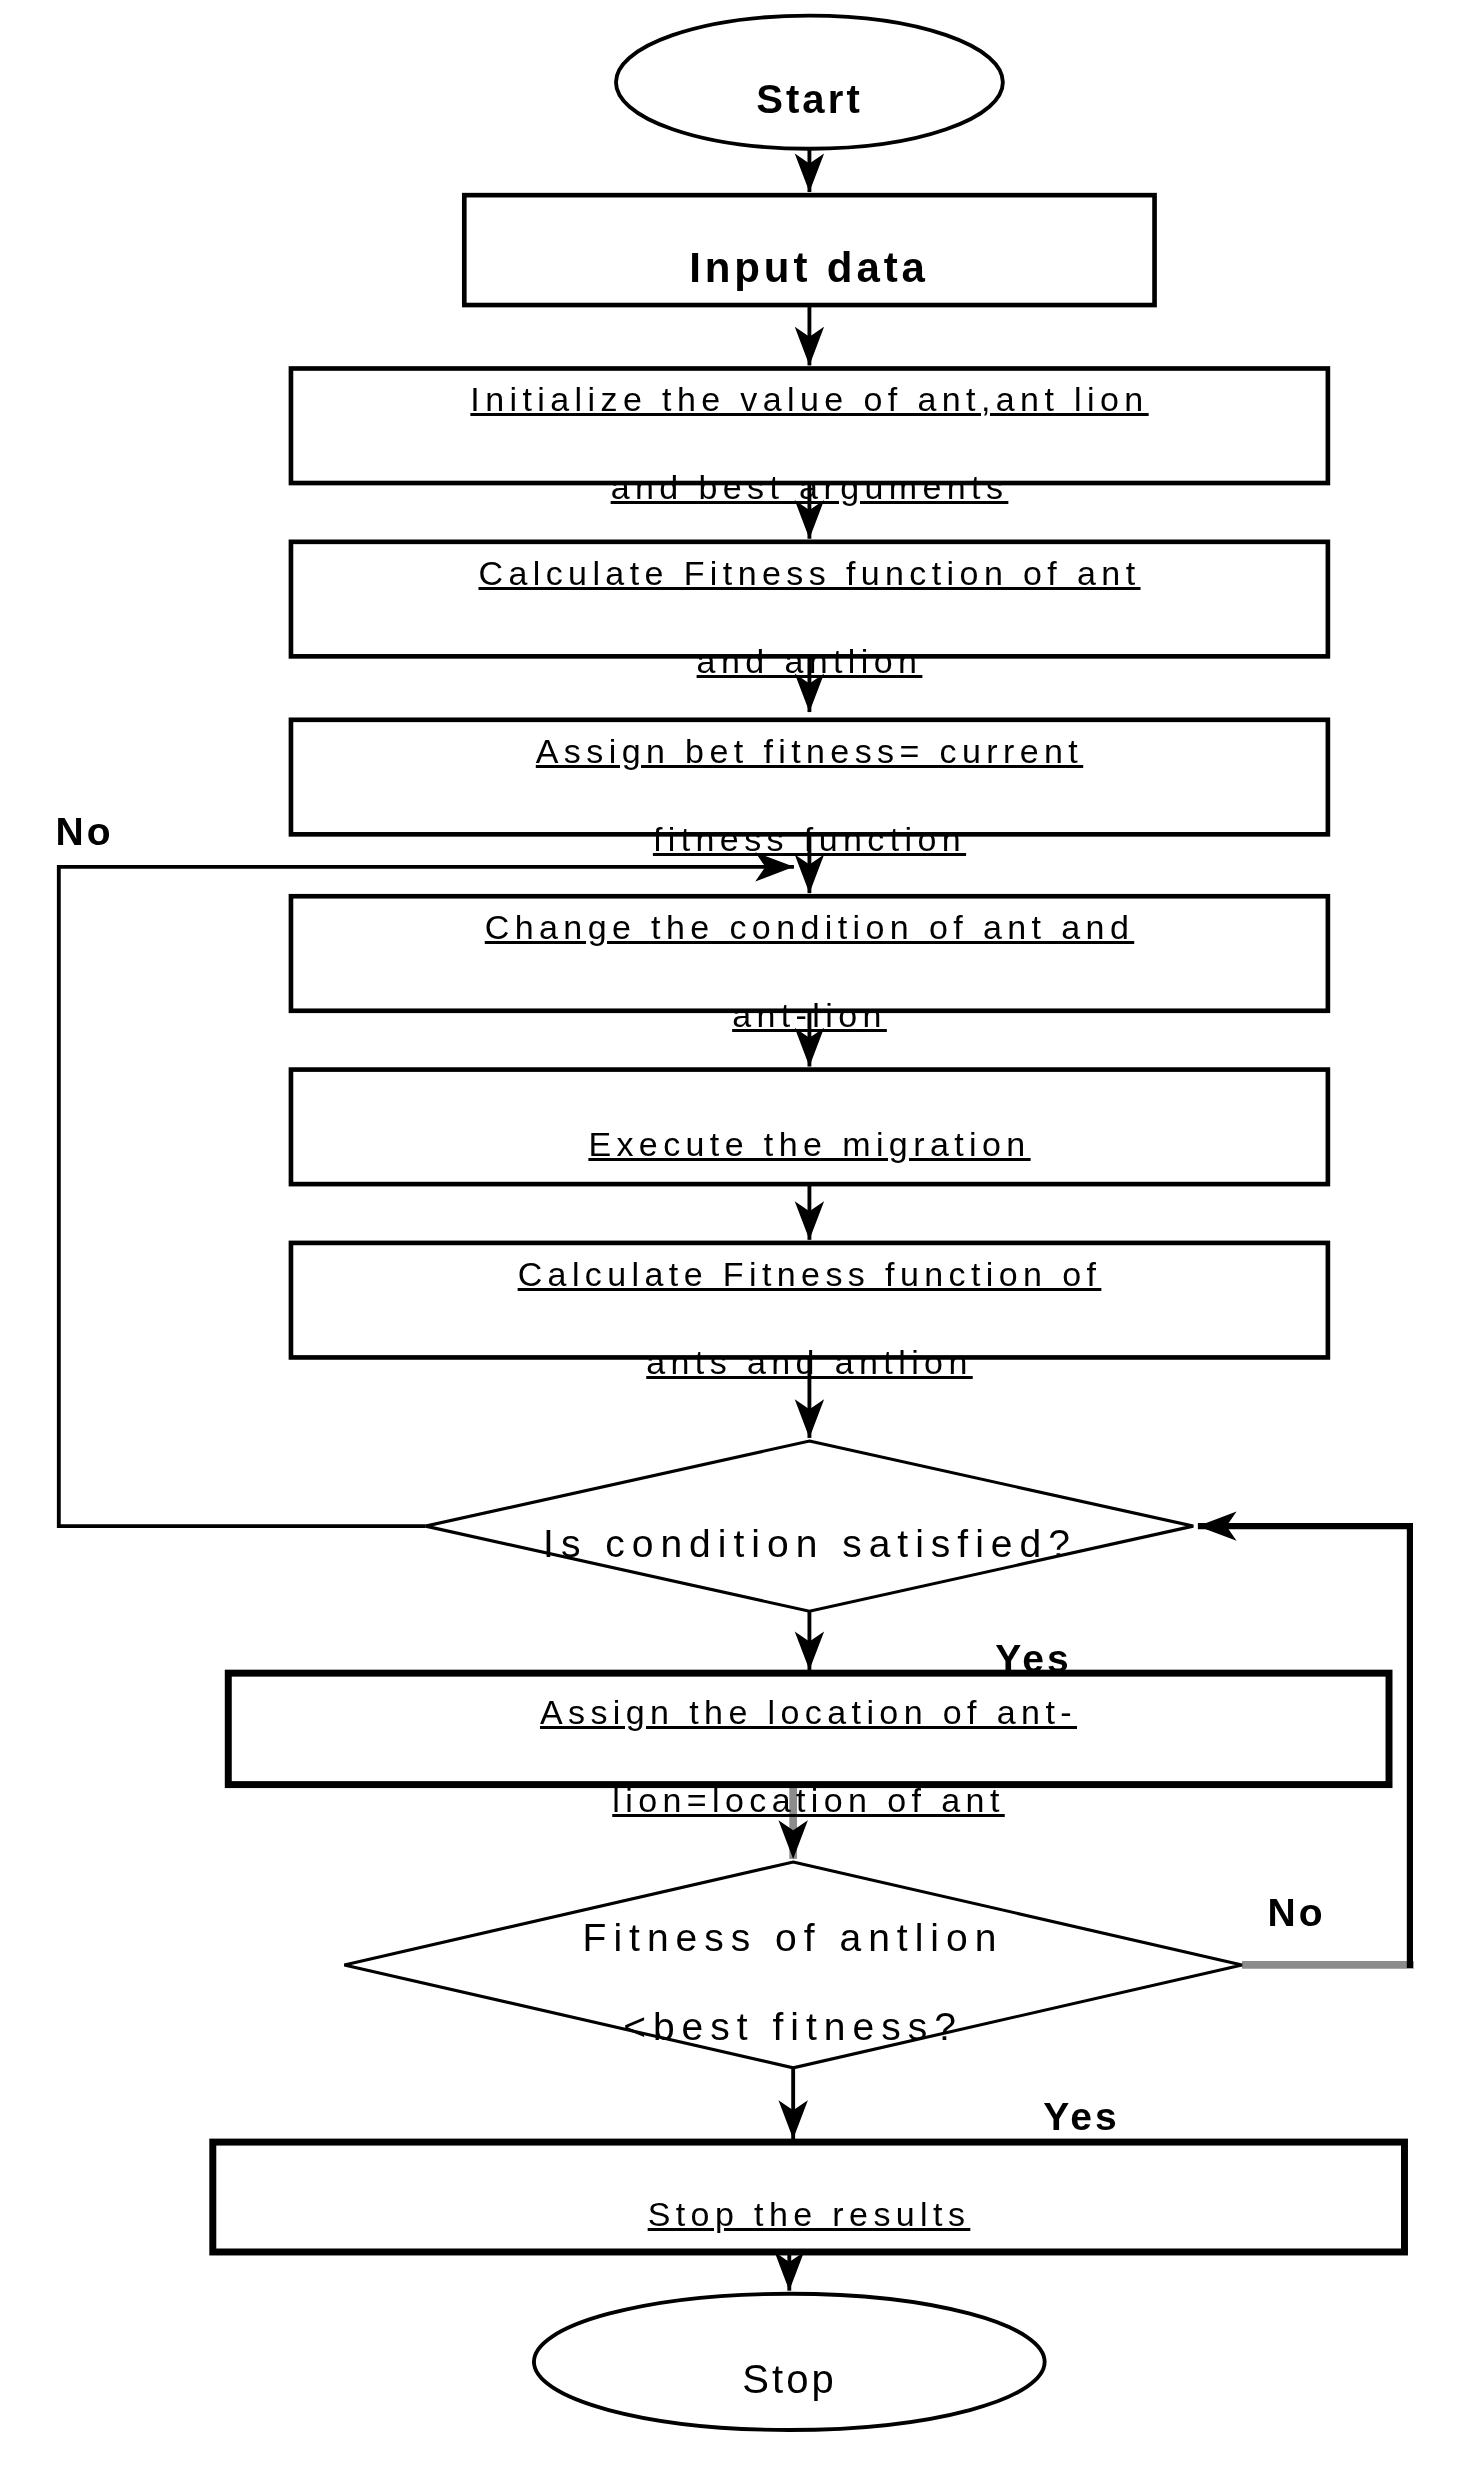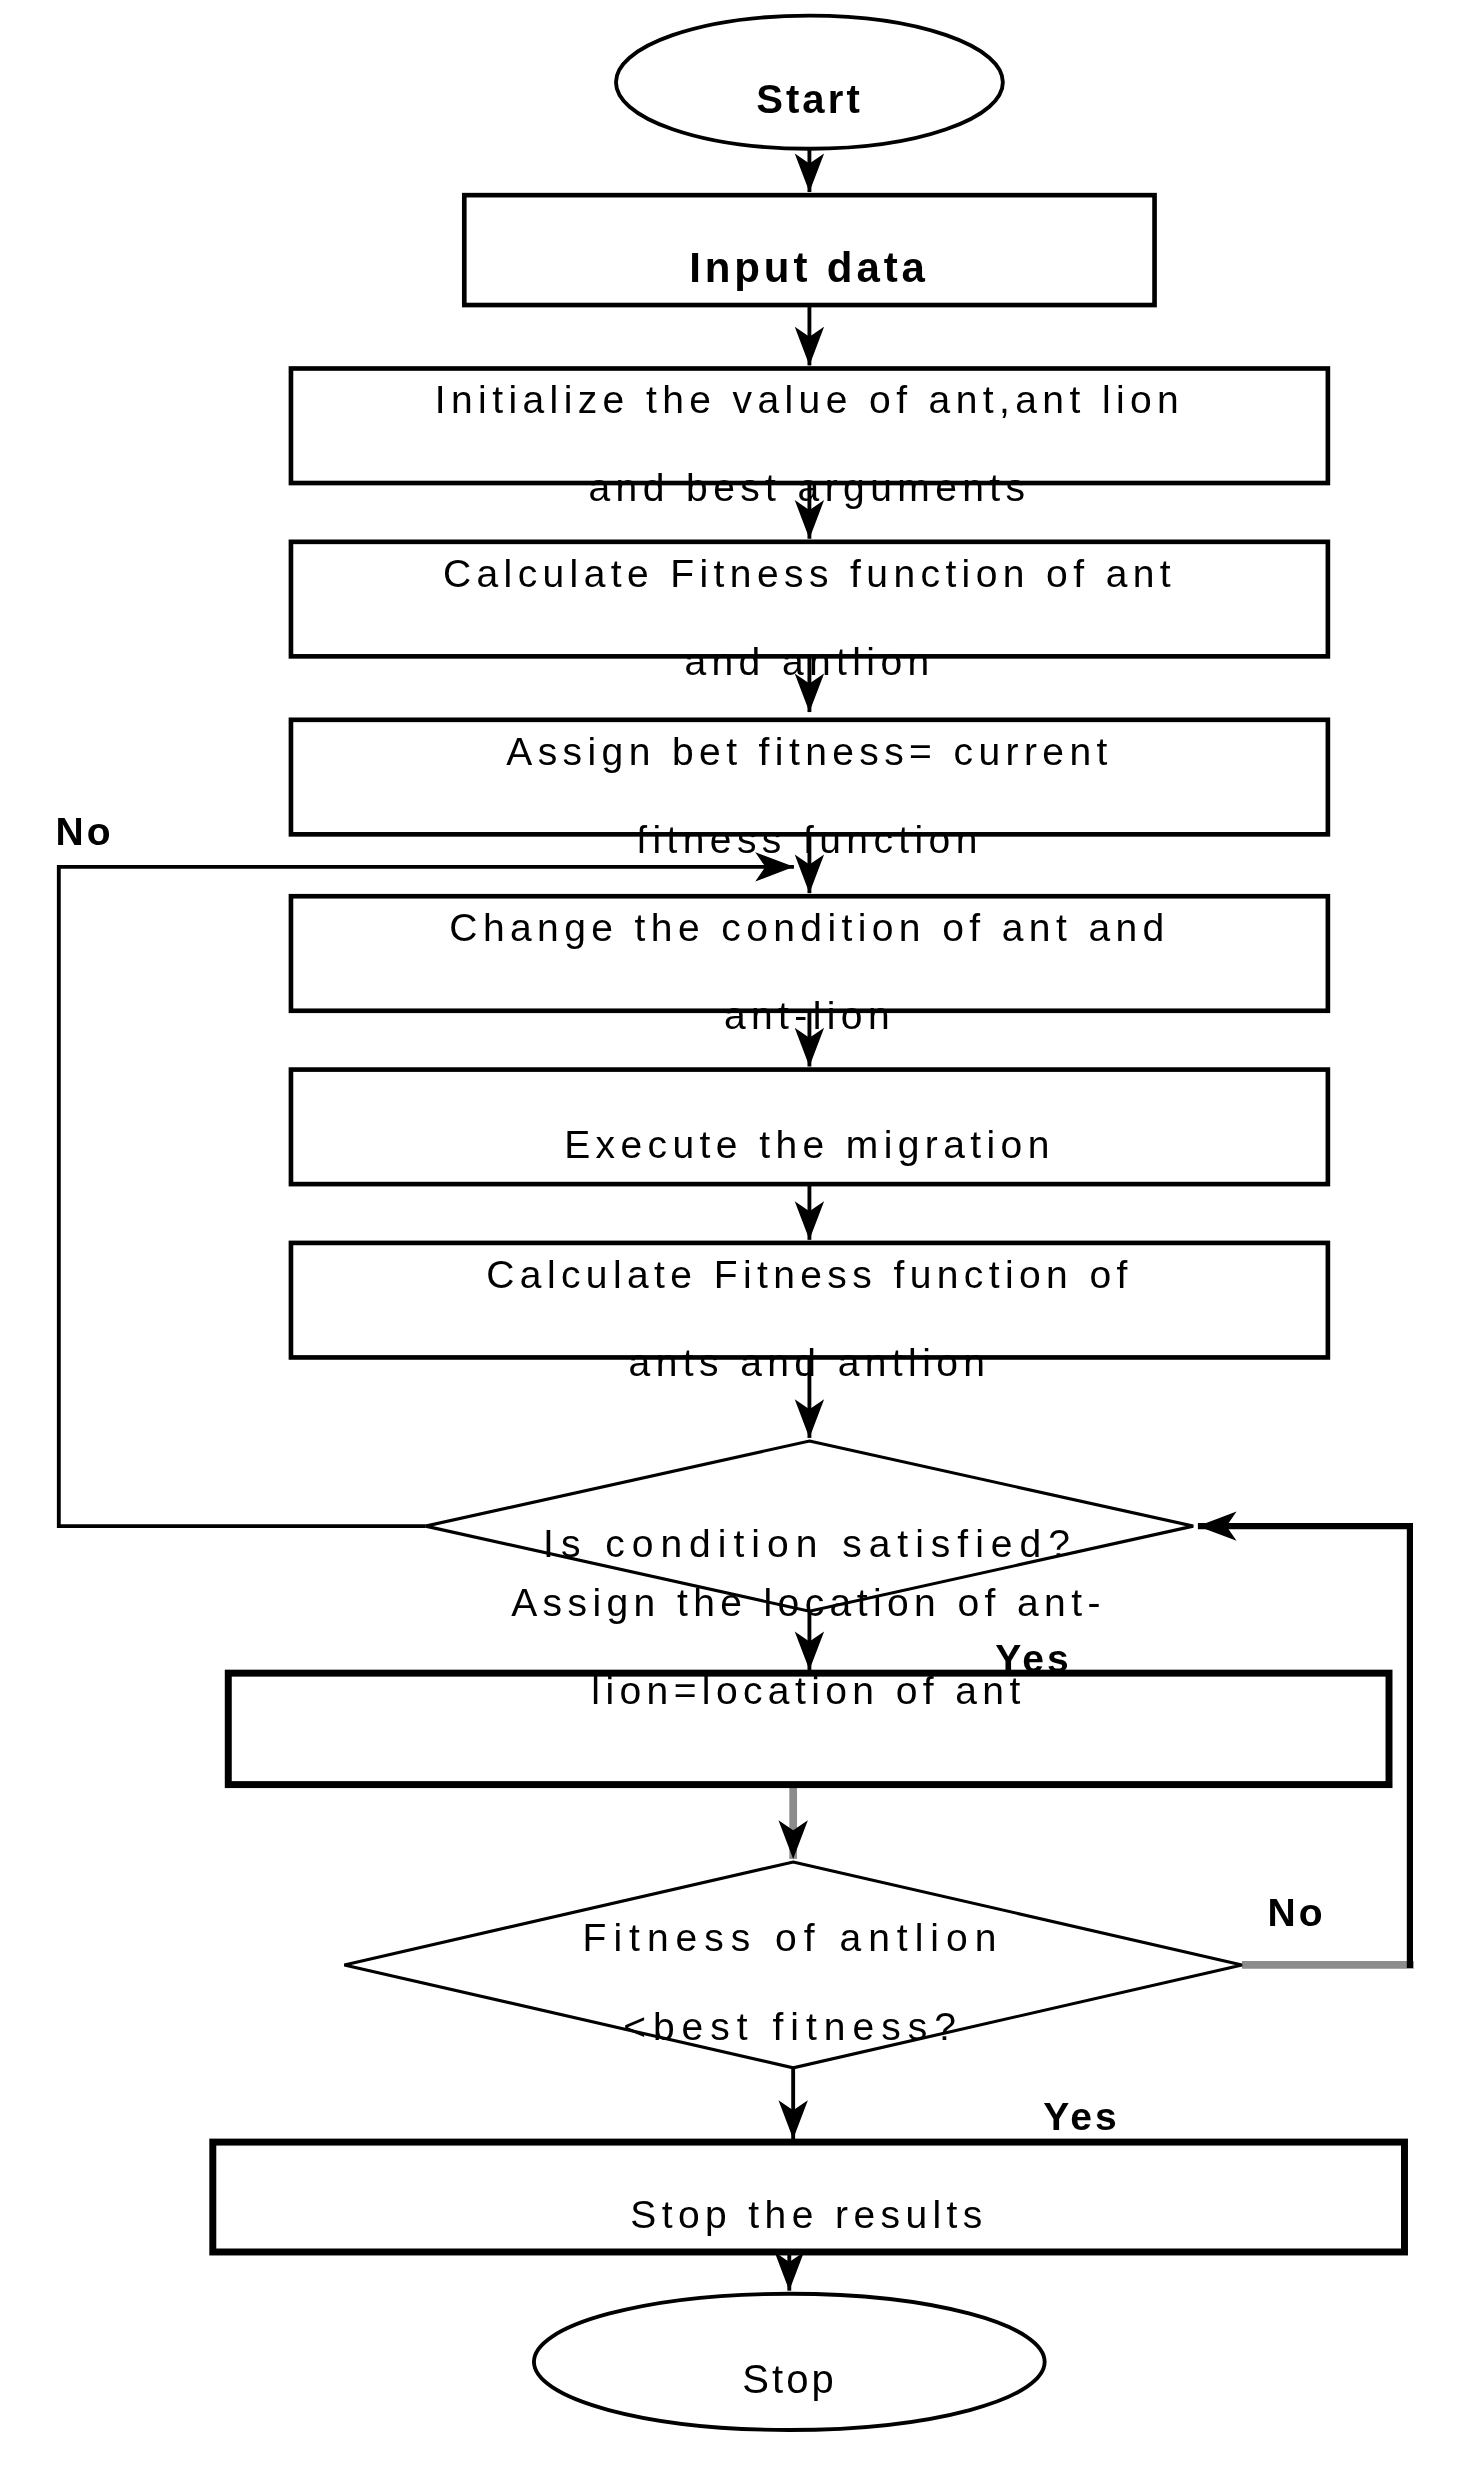--- a/index.html
+++ b/index.html
@@ -15,21 +15,21 @@
   svg.wires{position:absolute;left:0;top:0;display:block;}
   .shape{fill:var(--fill);stroke:var(--line);}
   .wire{stroke:var(--line);fill:none;}
   .wire-gray{stroke:var(--gray);fill:none;}
   .ah{fill:var(--line);}
 
   .nlabel{position:absolute;display:flex;flex-direction:column;align-items:center;
           justify-content:center;text-align:center;white-space:nowrap;}
   .line{display:block;margin-top:35px;}
 
-  .f-node{font-size:39px;line-height:53px;font-weight:400;letter-spacing:5.4px;}
+  .f-node{font-size:34px;line-height:53px;font-weight:400;letter-spacing:5.4px;text-decoration:underline;}
   .f-diamond{font-size:39px;line-height:54px;font-weight:400;letter-spacing:7px;}
   .f-terminal{font-size:40px;font-weight:700;letter-spacing:3.1px;}
   .f-terminal-end{font-size:40px;font-weight:400;letter-spacing:3.1px;}
   .f-io{font-size:42px;font-weight:700;letter-spacing:3.9px;}
   .f-edge{font-size:39px;font-weight:700;letter-spacing:3.1px;}
 </style>
 </head>
 <body style="background: rgb(255, 255, 255);">
 
 <div class="stage">
@@ -106,21 +106,21 @@
 
   <div class="nlabel f-node" style="left:291px;top:1243px;width:1037px;height:115px;">
     <span class="line">Calculate Fitness function of</span>
     <span class="line">ants and antlion</span>
   </div>
 
   <div class="nlabel f-diamond" style="left:426px;top:1441px;width:768px;height:170px;">
     <span class="line">Is condition satisfied?</span>
   </div>
 
-  <div class="nlabel f-node" style="left:228px;top:1573px;width:1161px;height:111px;">
+  <div class="nlabel f-node" style="left:228px;top:1683px;width:1161px;height:111px;">
     <span class="line">Assign the location of ant-</span>
     <span class="line">lion=location of ant</span>
   </div>
 
   <div class="nlabel f-diamond" style="left:344px;top:1862px;width:898px;height:206px;">
     <span class="line">Fitness of antlion</span>
     <span class="line">&lt;best fitness?</span>
   </div>
 
   <div class="nlabel f-node" style="left:213px;top:2142px;width:1192px;height:110px;">

